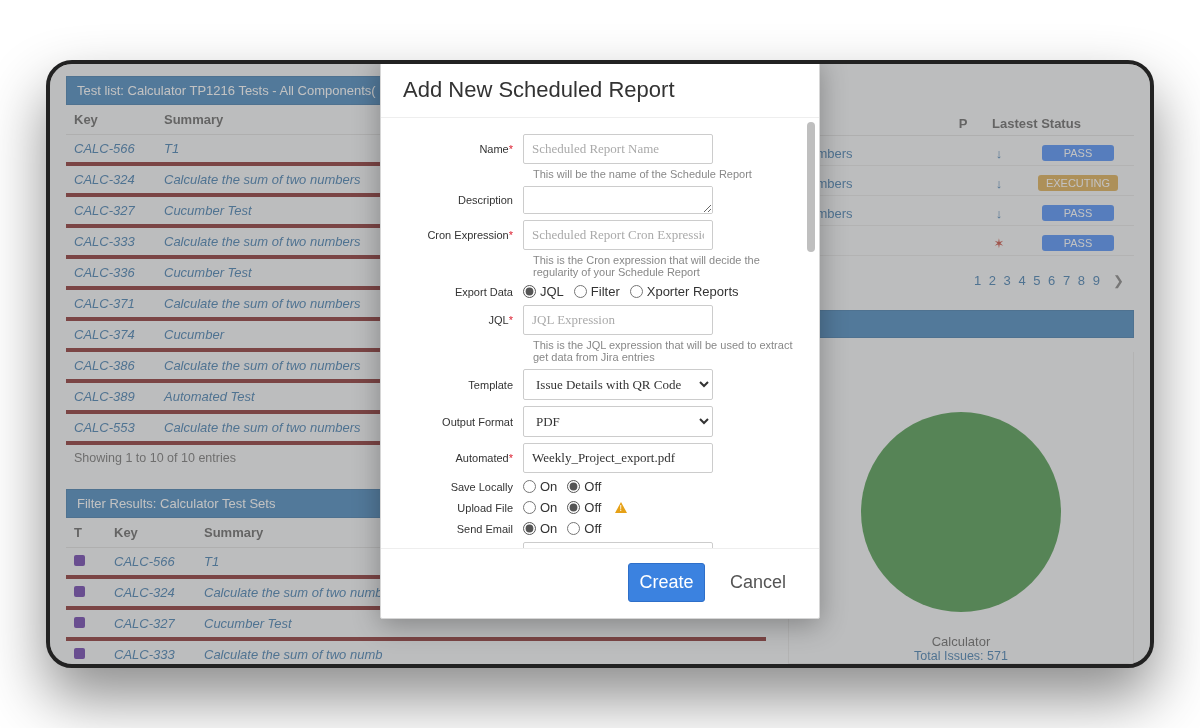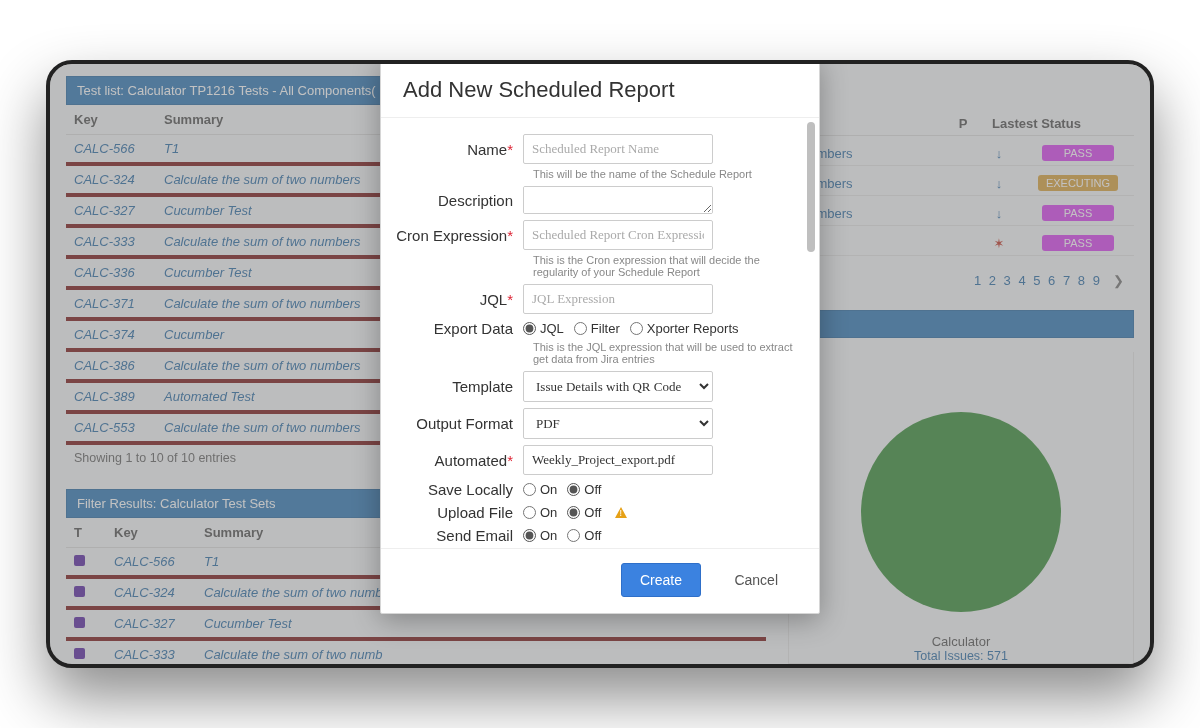--- a/index.html
+++ b/index.html
@@ -27,21 +27,21 @@
   table.list { width:100%; border-collapse: collapse; background:#fff00000; }
   table.list th { text-align:left; font-weight:600; color:#555; padding:7px 8px; border-bottom:1px solid #ddd; }
   table.list td { padding:6px 8px; border-bottom:4px solid #7f1d1d; color:#2f6fa7;font-style:italic; }
   table.list td.link { cursor:pointer; }
   .showing { color:#666; padding:6px 8px; font-size:12.5px; }
 
   .right-row { display:flex; align-items:center; gap:16px; margin-bottom:5px; padding:4px 6px; border-bottom:1px solid #e3e3e3; }
   .right-row .txt { flex:1; color:#2f6fa7; font-size:13px; }
   .arrow-down { color:#2f6fa7; }
   .badge { display:inline-block; min-width:72px; text-align:center; font-size:11px; color:#fff; padding:2px 8px; border-radius:3px; }
-  .badge.pass { background:#d946ef; }
+  .badge.pass { background:#3b82f6; }
   .badge.exec { background:#d9a441; }
   .star { color:#c0392b; font-size:13px; }
 
   .pager { text-align:right; padding:12px 8px; color:#2f6fa7; letter-spacing:2px; font-size:13px; }
 
   
   .pie-wrap { margin-top:14px; background:#fff0; border:1px solid #e3e3e3; border-top:none; padding-top:60px; text-align:center; }
   .pie { width:200px; height:200px; margin:0 auto; border-radius:50%;
          background: conic-gradient(#3b8f3b 0 360deg); position:relative; }
   .pie::after{ content:""; position:absolute; inset:-1px; border-radius:50%;
@@ -61,39 +61,39 @@
   }
   .modal-head { padding:18px 22px 14px; border-bottom:1px solid #eee; }
   .modal-title { font-size:22px; font-weight:400; color:#333; }
   .modal-body-wrap { position:relative; }
   .modal-body { max-height: 430px; overflow:hidden; padding:16px 22px 8px 12px; }
   .scroll-track { position:absolute; right:2px; top:4px; bottom:4px; width:10px; }
   .scroll-thumb { position:absolute; top:0; width:8px; height:130px; background:#bfbfbf; border-radius:4px; }
 
   .frow { display:flex; align-items:center; margin-bottom:6px; }
   .frow.mt { margin-top:2px; }
-  .flabel { width:130px; text-align:right; padding-right:10px; color:#333; font-size:15px; }
+  .flabel { width:130px; text-align:right; padding-right:10px; color:#333; font-size:11px; }
   .req { color:#d23; }
   .finput, .ftextarea, .fselect {
     flex:1; border:1px solid #ccc; border-radius:2px; padding:6px 8px; font-size:13px; color:#333;
     background:#fff; width:0;font-family:Liberation Serif, serif;
   }
   .finput.fixed, .fselect.fixed { flex:0 0 190px; }
   .ftextarea { height:28px; resize:both; }
   .finput::placeholder { color:#aaa; }
   .hint { margin-left:140px; font-size:11px; color:#888; margin-bottom:6px; margin-top:-2px; }
   .radios { display:flex; gap:10px; align-items:center; font-size:13px; color:#333; }
   .radios label { display:flex; align-items:center; gap:4px; }
   .radios input { accent-color:#555; }
 
   .warn { display:inline-block; width:0; height:0; border-left:6px solid transparent; border-right:6px solid transparent; border-bottom:11px solid #e6a117; position:relative; margin-left:4px; }
   .warn::after { content:"!"; position:absolute; left:-2px; top:1px; font-size:9px; color:#fff; }
 
   .modal-foot { padding:14px 22px 16px; text-align:right; border-top:1px solid #eee; }
-  .btn { display:inline-block; padding:8px 18px; font-size:14px; border-radius:3px; border:1px solid transparent; cursor:pointer; }
+  .btn { display:inline-block; padding:8px 10px; font-size:18px; border-radius:3px; border:1px solid transparent; cursor:pointer; }
   .btn.primary { background:#3b82e0; border-color:#2e6fc9; color:#fff; }
   .btn.link { background:transparent; color:#555; margin-left:10px; }
 
   
 </style>
 </head>
 <body>
 
 <div class="frame">
   <div class="content">
@@ -251,40 +251,40 @@
           <textarea class="ftextarea fixed" style="flex: 0 0 190px;"></textarea>
         </div>
 
         <div class="frow mt">
           <div class="flabel"><span>Cron Expression</span><span class="req">*</span></div>
           <input class="finput fixed" placeholder="Scheduled Report Cron Expression" style="">
         </div>
         <div class="hint">This is the Cron expression that will decide the regularity of your Schedule Report</div>
 
         <div class="frow">
+          <div class="flabel">Export Data</div>
+          <div class="radios">
+            <label>
+                <input type="radio" checked="" style=""> 
+                <span>JQL</span>
+              </label>
+            <label>
+                <input type="radio" style=""> 
+                <span>Filter</span>
+              </label>
+            <label>
+                <input type="radio" style=""> 
+                <span>Xporter Reports</span>
+              </label>
+          </div>
+        </div>
+
+        <div class="frow">
           <div class="flabel"><span>JQL</span><span class="req">*</span></div>
           <input class="finput fixed" placeholder="JQL Expression" style="">
-        </div>
-
-        <div class="frow">
-          <div class="flabel">Export Data</div>
-          <div class="radios">
-            <label>
-                <input type="radio" checked="" style=""> 
-                <span>JQL</span>
-              </label>
-            <label>
-                <input type="radio" style=""> 
-                <span>Filter</span>
-              </label>
-            <label>
-                <input type="radio" style=""> 
-                <span>Xporter Reports</span>
-              </label>
-          </div>
         </div>
         <div class="hint">This is the JQL expression that will be used to extract get data from Jira entries</div>
 
         <div class="frow">
           <div class="flabel">Template</div>
           <select class="fselect fixed">
             <option>Issue Details with QR Code</option>
           </select>
         </div>
 

